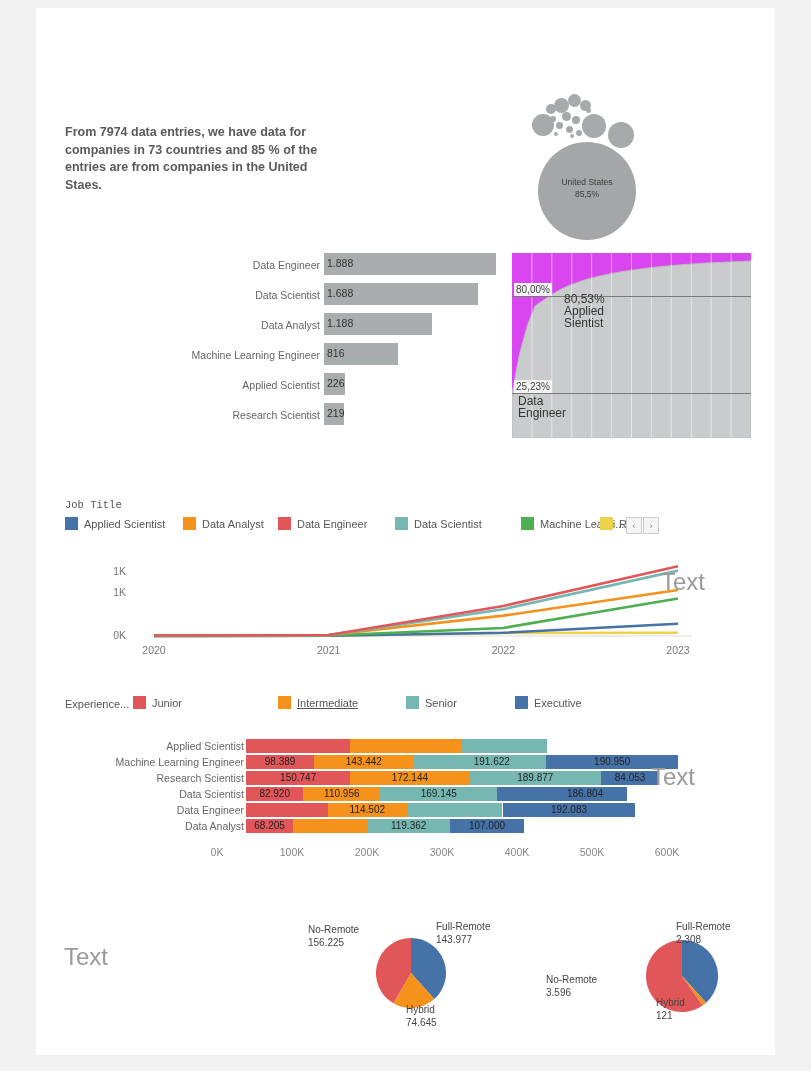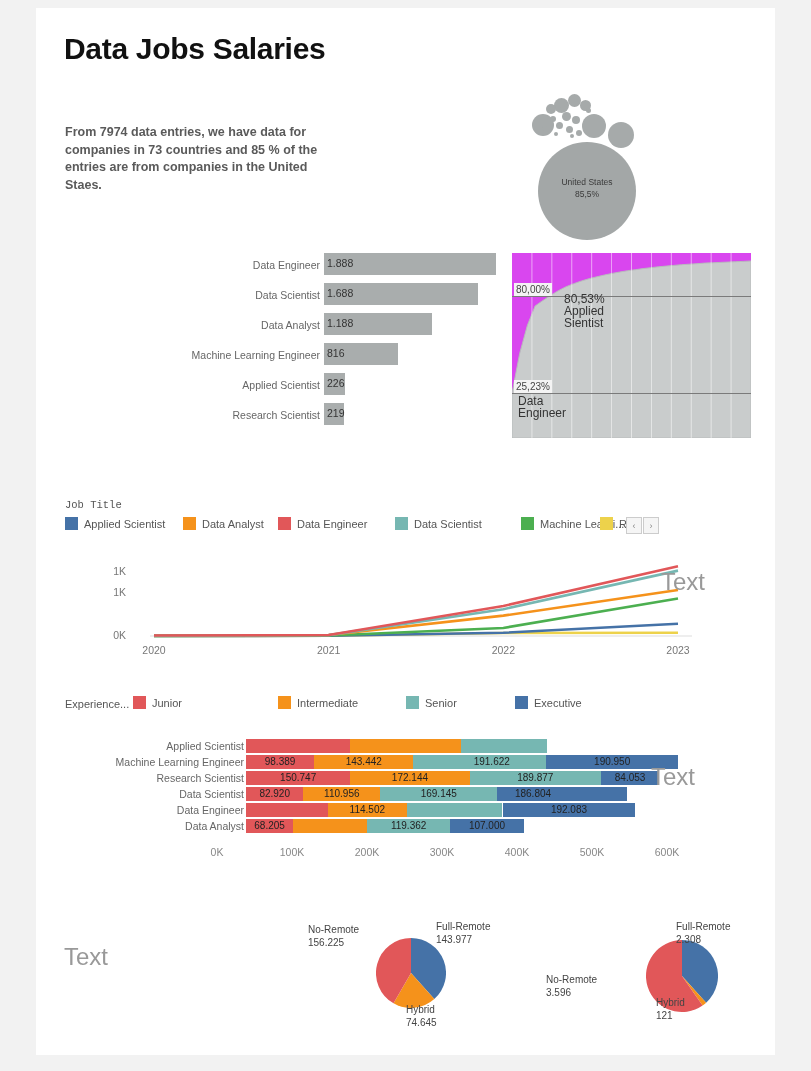--- a/index.html
+++ b/index.html
@@ -56,21 +56,20 @@
   
   .pieblk{position:absolute;}
   .pielabel{position:absolute;font-size:10px;color:#444;text-align:left;line-height:13px;}
   .placeholder{position:absolute;font-size:24px;color:#999;}
 </style>
 </head>
 <body>
 
 <div class="page">
 
-  <div class="title">Data Jobs Salaries</div>
 
   <div class="blurb blurb1">From 7974 data entries, we have data for companies in 73 countries and 85 % of the entries are from companies in the United Staes.</div>
 
   <div class="bubbles">
     <div class="bub bubmain"></div>
     <div class="bublabel">
       <div>United States</div>
       <div>85,5%</div>
     </div>
     <div class="bub" style="width:22px;height:22px;left:26px;top:28px;"></div>
@@ -210,21 +209,21 @@
       <div class="xlab" style="left: 626px; top: 636px; width: 32px; text-align: center;">2023</div>
     </div>
   <div class="placeholder" style="left:625px;top:560px;">Text</div>
 
   <div class="legend" id="experience-legend" style="left:29px;top:688px;width:560px;">
       <span style="position: absolute; left: 0px; top: 2px; color: rgb(85, 85, 85);">Experience...</span>
       <span class="legitem" style="position: absolute; left: 68px;">
         <i class="sw" style="background:#e15759"></i>
         <span>Junior</span>
       </span>
-      <span class="legitem" style="position: absolute; left: 213px;">
+      <span class="legitem" style="position: absolute; left: 213px; text-decoration: underline;">
         <i class="sw" style="background:#f5921b"></i>
         <span>Intermediate</span>
       </span>
       <span class="legitem" style="position: absolute; left: 341px;">
         <i class="sw" style="background:#76b7b2"></i>
         <span>Senior</span>
       </span>
       <span class="legitem" style="position: absolute; left: 450px;">
         <i class="sw" style="background:#4572a7"></i>
         <span>Executive</span>
@@ -262,21 +261,21 @@
       </div>
       <div class="srow">
         <span class="slab">Data Scientist</span>
         <span class="sseg" style="left: 181px; width: 57.4062px; background: rgb(225, 87, 89);"></span>
         <span class="sval" style="left: 209.703px; transform: translateX(-50%);">82.920</span>
         <span class="sseg" style="left: 238.406px; width: 76.8157px; background: rgb(245, 146, 27);"></span>
         <span class="sval" style="left: 276.814px; transform: translateX(-50%);">110.956</span>
         <span class="sseg" style="left: 315.222px; width: 117.1px; background: rgb(118, 183, 178);"></span>
         <span class="sval" style="left: 373.772px; transform: translateX(-50%);">169.145</span>
         <span class="sseg" style="left: 432.322px; width: 129.326px; background: rgb(69, 114, 167);"></span>
-        <span class="sval" style="left: 468px; transform: translateX(-50%);">186.804</span>
+        <span class="sval" style="left: 520px; transform: translateX(-50%);">186.804</span>
       </div>
       <div class="srow">
         <span class="slab">Data Engineer</span>
         <span class="sseg" style="left: 181px; width: 81.6923px; background: rgb(225, 87, 89);"></span>
         <span class="sseg" style="left: 262.692px; width: 79.2706px; background: rgb(245, 146, 27);"></span>
         <span class="sval" style="left: 302.328px; transform: translateX(-50%);">114.502</span>
         <span class="sseg" style="left: 341.963px; width: 95.5385px; background: rgb(118, 183, 178);"></span>
         <span class="sseg" style="left: 437.501px; width: 132.981px; background: rgb(69, 114, 167);"></span>
         <span class="sval" style="left: 503.992px; transform: translateX(-50%);">192.083</span>
       </div>

